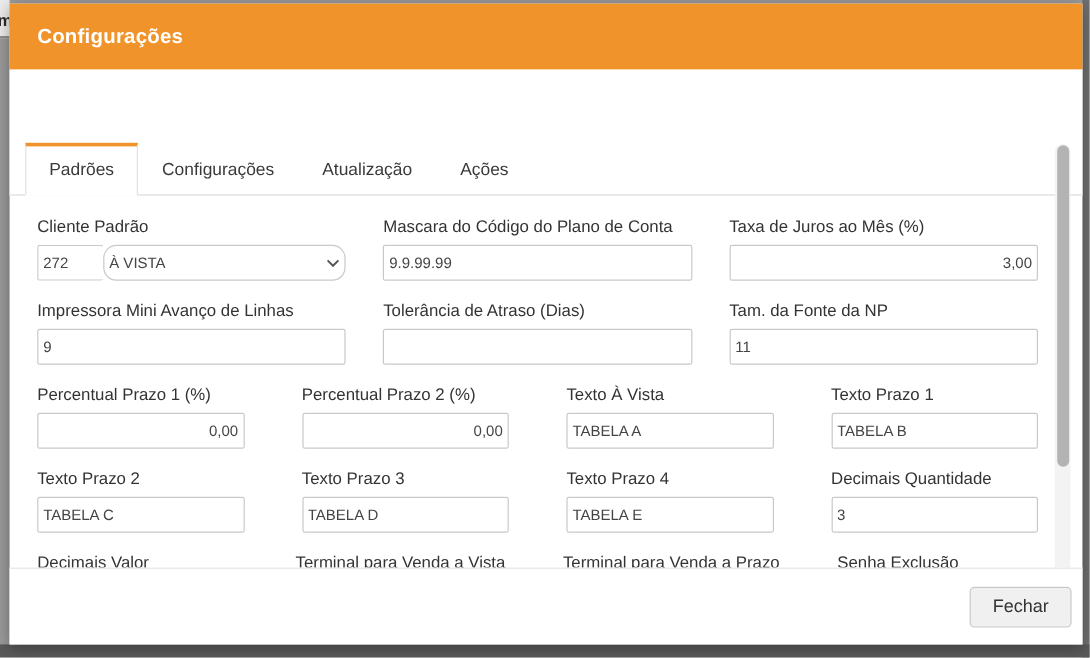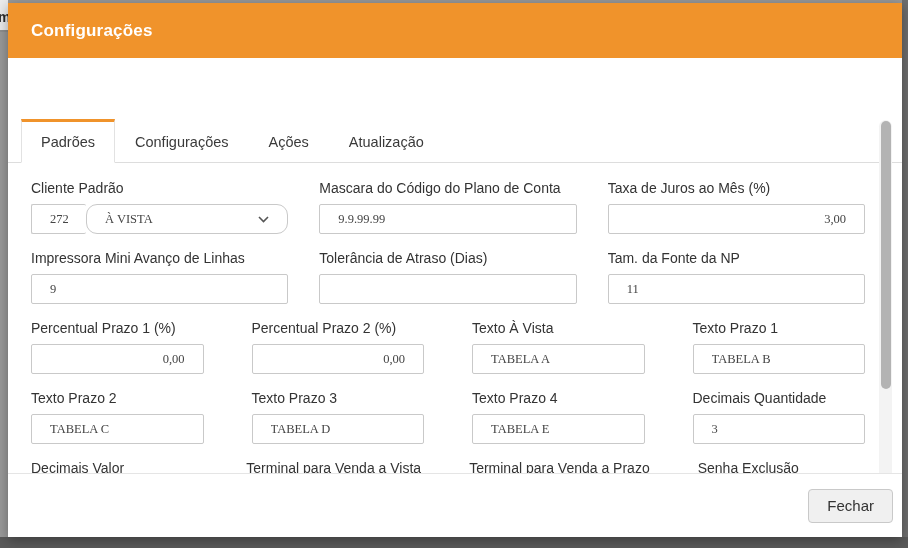--- a/index.html
+++ b/index.html
@@ -28,22 +28,22 @@
   .tab.active{background:#fff;border-left-color:#e2e2e2;border-right-color:#e2e2e2;
     border-top:3px solid #F0932B;border-bottom:1px solid #ffffff;margin-top:44px;}
 
   
   .content{position:relative;padding:17px 0 0 23px;height:348px;box-sizing:content-box;}
   .grid3,.grid4{width:834px;column-gap:31px;display:grid;margin-bottom:16px;}
   .grid3{grid-template-columns:repeat(3,1fr);}
   .grid4{grid-template-columns:repeat(4,1fr);gap:48px;}
   .field label{display:block;font-size:14px;color:#333333;margin-bottom:8px;line-height:16px;white-space:nowrap;}
   .control{height:30px;border:1px solid #c9c9c9;border-radius:2px;background:#fff;
-    font-family:Liberation Serif, serif;font-size:12.5px;color:#444444;
-    padding:0 18px;width:100%;box-sizing:border-box;display:block;outline:none;}
+    font-family:Liberation Sans, sans-serif;font-size:12.5px;color:#444444;
+    padding:0 4px;width:100%;box-sizing:border-box;display:block;outline:none;}
   input.control.right{text-align:right;}
   .control.warn{background:#fcf6d8;}
   .group{display:flex;}
   .group .code{width:55px;flex:0 0 55px;border-right:none;}
   .select{display:flex;align-items:center;justify-content:space-between;cursor:pointer;flex:1;min-width:0;border-radius:11px;}
   .select .val{white-space:nowrap;overflow:hidden;}
   .chev{display:flex;align-items:center;margin-left:6px;}
   input.pw{font-size:11px;letter-spacing:1px;font-weight:bold;color:#222;}
 
   
@@ -72,24 +72,24 @@
   </div>
 
   <div class="tabs">
     <div class="tab active">
       <span>Padrões</span>
     </div>
     <div class="tab">
       <span>Configurações</span>
     </div>
     <div class="tab">
+      <span>Atualização</span>
+    </div>
+    <div class="tab">
       <span>Ações</span>
-    </div>
-    <div class="tab">
-      <span>Atualização</span>
     </div>
   </div>
 
   <div class="content">
 
     <div class="grid3">
       <div class="field">
         <label>Cliente Padrão</label>
         <div class="group">
           <input class="control code" value="272" style="">

